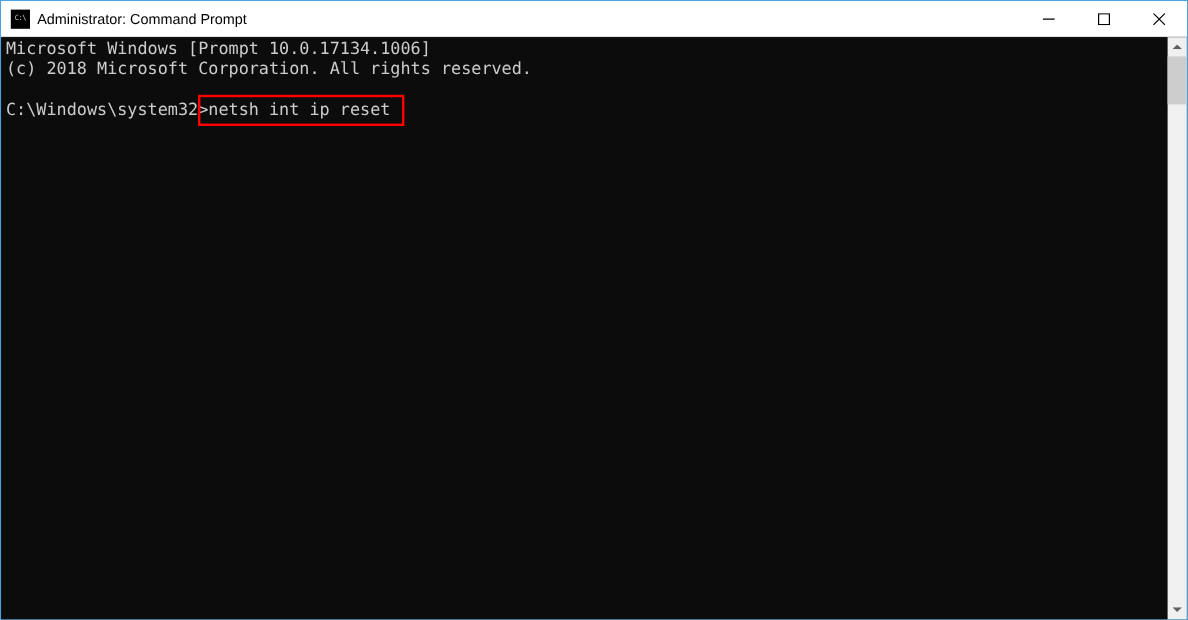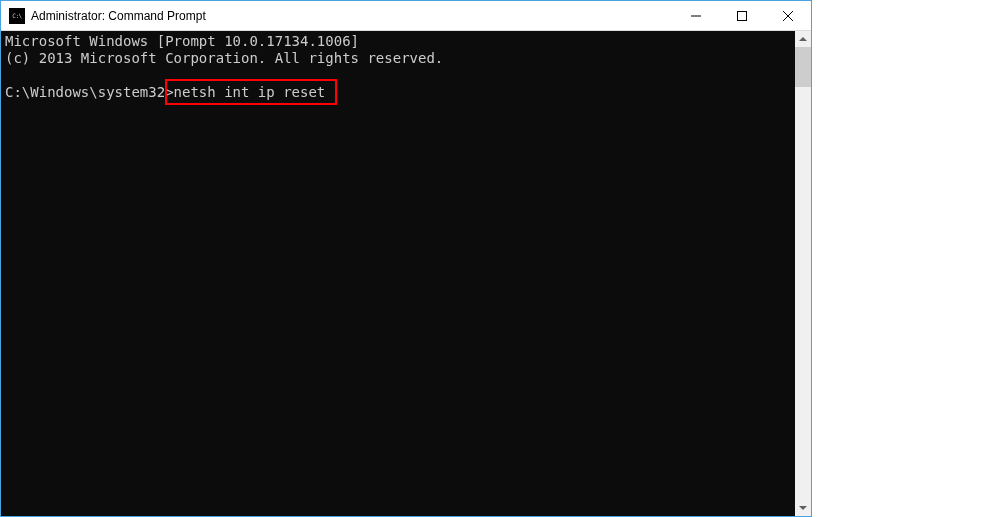--- a/index.html
+++ b/index.html
@@ -8,21 +8,21 @@
       box-sizing: border-box;
     }
     body {
       width: 990px;
       height: 517px;
       font-family: "Segoe UI", Tahoma, sans-serif;
       background: #fff;
       overflow: hidden;
     }
     .window {
-      width: 812px;
+      width: 990px;
       height: 517px;
       border: 1px solid #4aa3df;
       background: #fff;
       display: flex;
       flex-direction: column;
     }
     .titlebar {
       height: 30px;
       background: #fff;
       display: flex;
@@ -141,21 +141,21 @@
       <div class="titlebar-btn">
         <svg viewBox="0 0 10 10">
             <line x1="0" y1="0" x2="10" y2="10" stroke="#000" stroke-width="1"></line>
             <line x1="10" y1="0" x2="0" y2="10" stroke="#000" stroke-width="1"></line>
           </svg>
       </div>
     </div>
   </div>
   <div class="console-wrap">
     <div class="console"><span>Microsoft Windows [Prompt 10.0.17134.1006]</span>
-<span>(c) 2013 Microsoft Corporation. All rights reserved.</span>
+<span>(c) 2018 Microsoft Corporation. All rights reserved.</span>
 <span></span>
 <span class="prompt-line"><span>C:\Windows\system32&gt;</span><span>netsh int ip reset</span></span></div>
     <div class="scrollbar">
       <div class="scroll-arrow up">
         <svg width="8" height="4" viewBox="0 0 8 4">
             <polygon points="4,0 8,4 0,4" fill="#606060"></polygon>
           </svg>
       </div>
       <div class="scroll-thumb"></div>
       <div class="scroll-arrow down">

